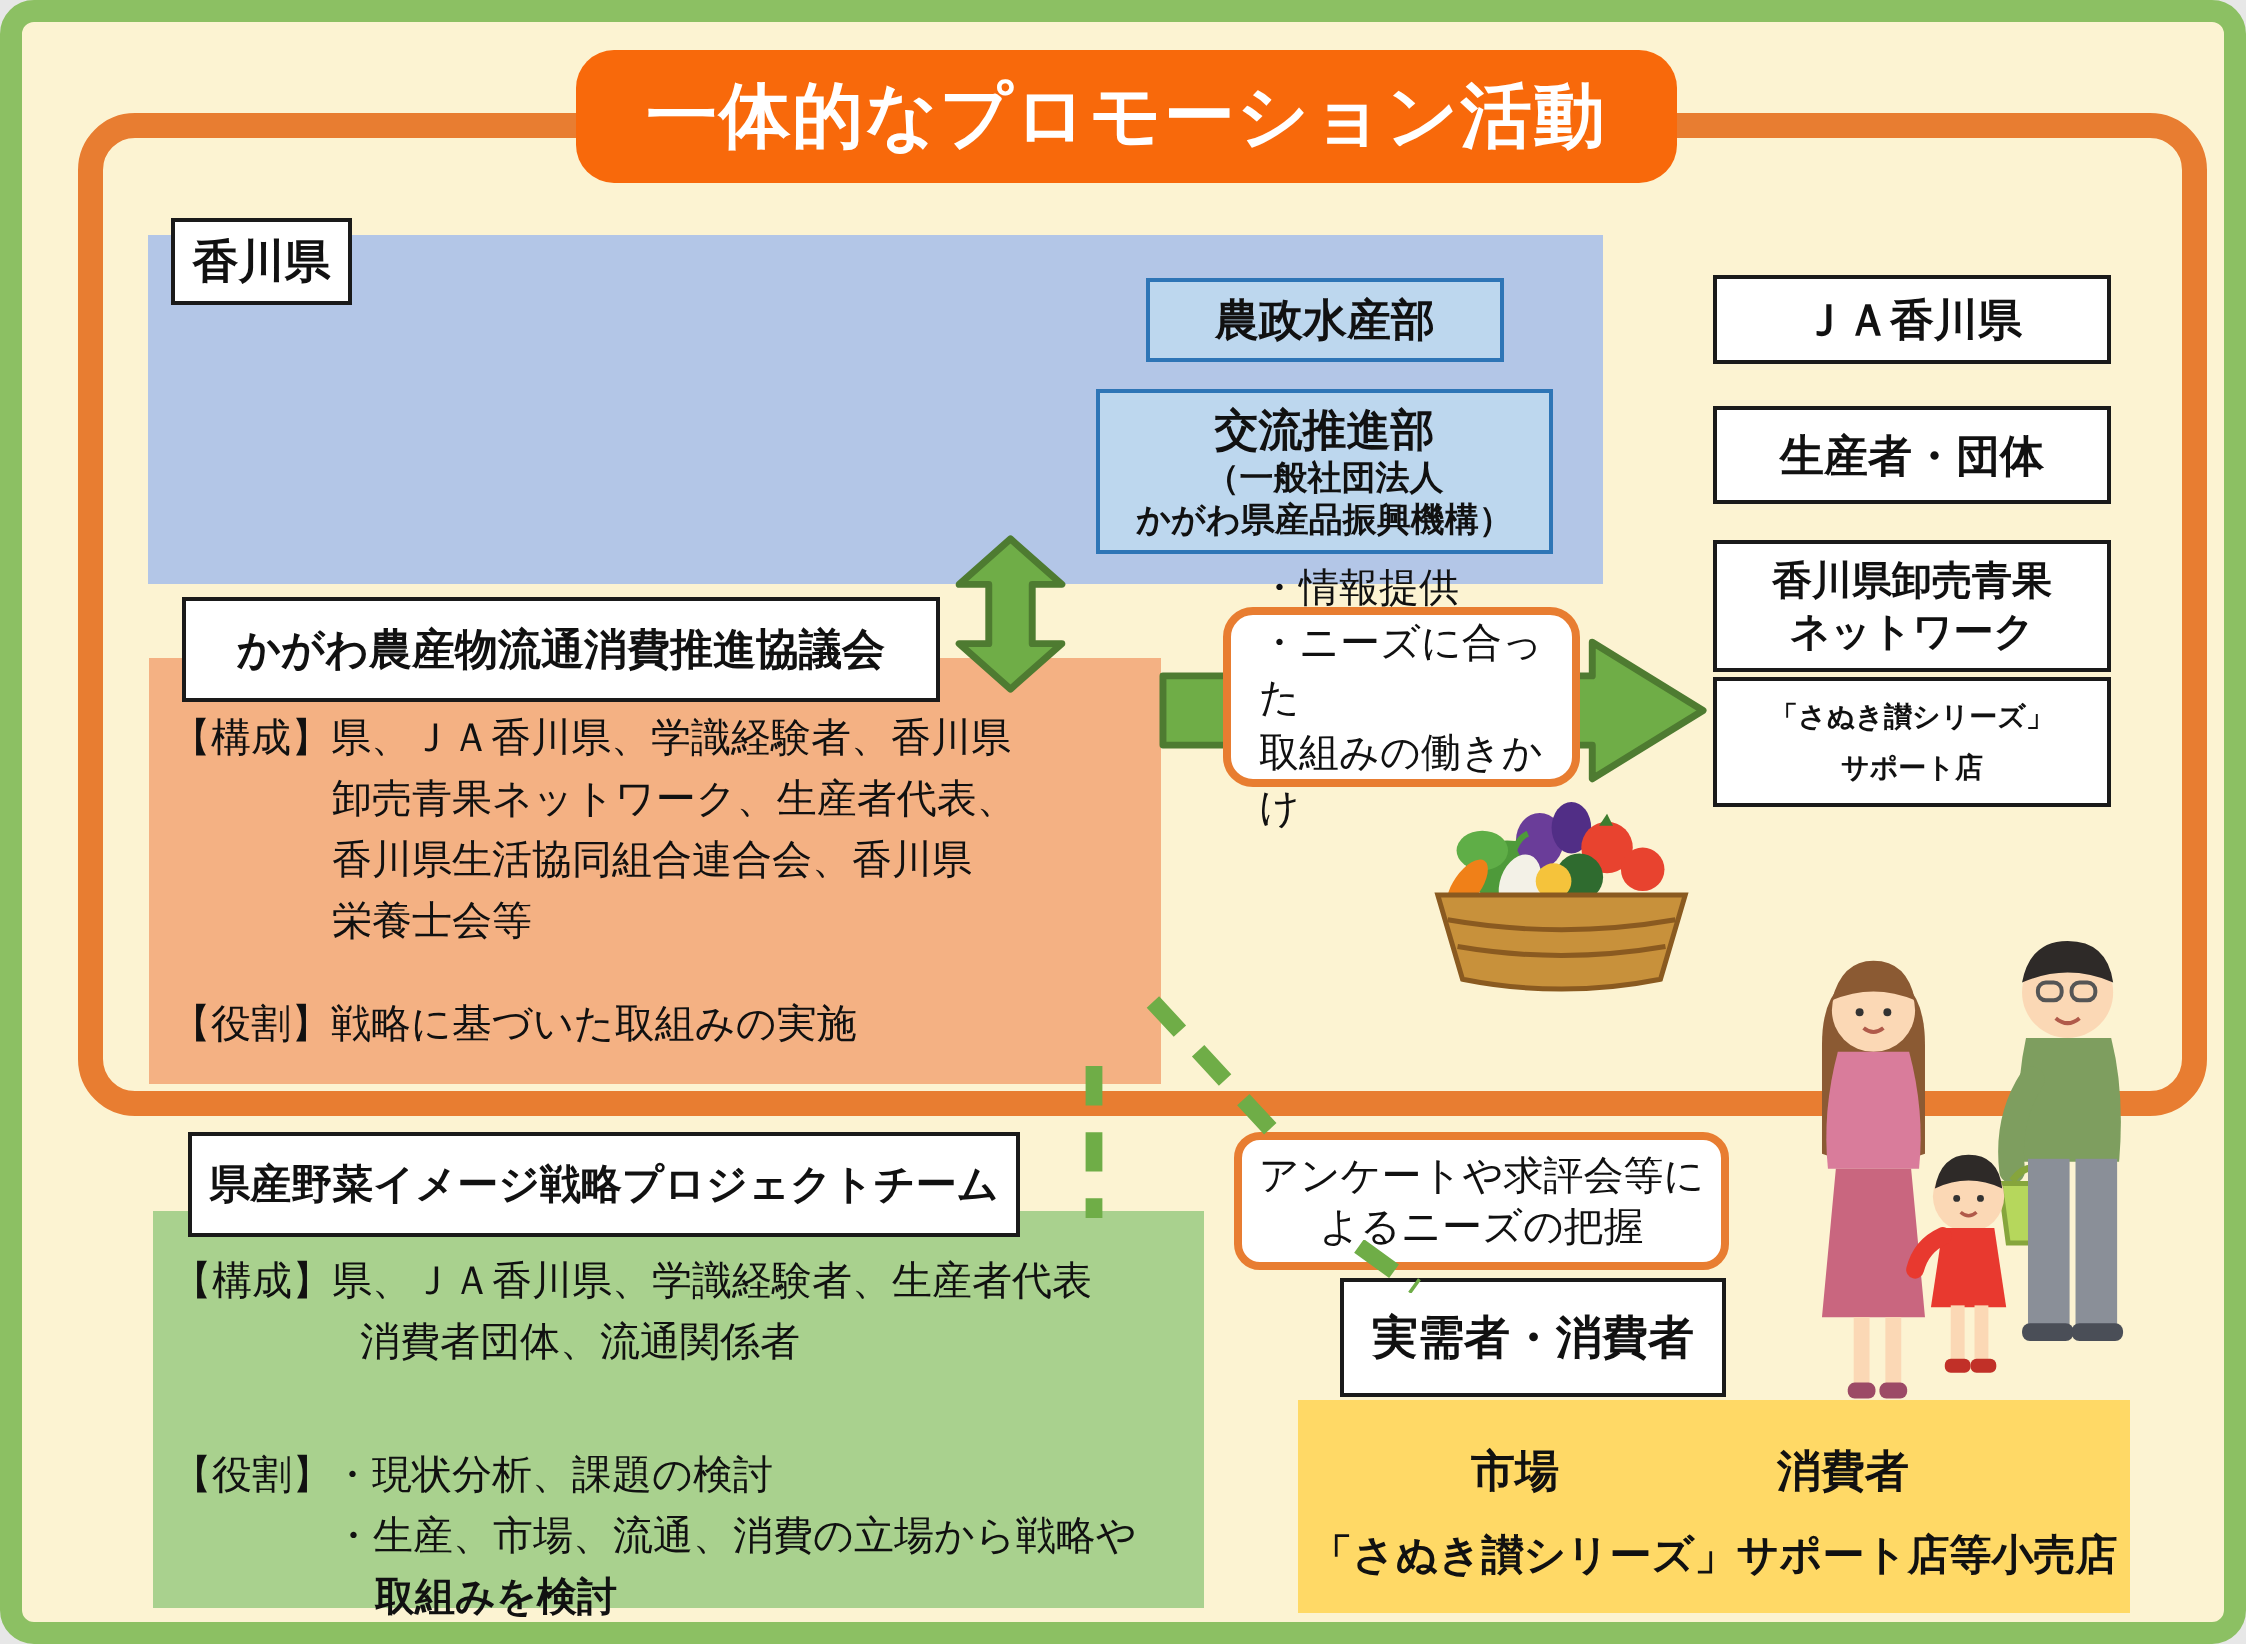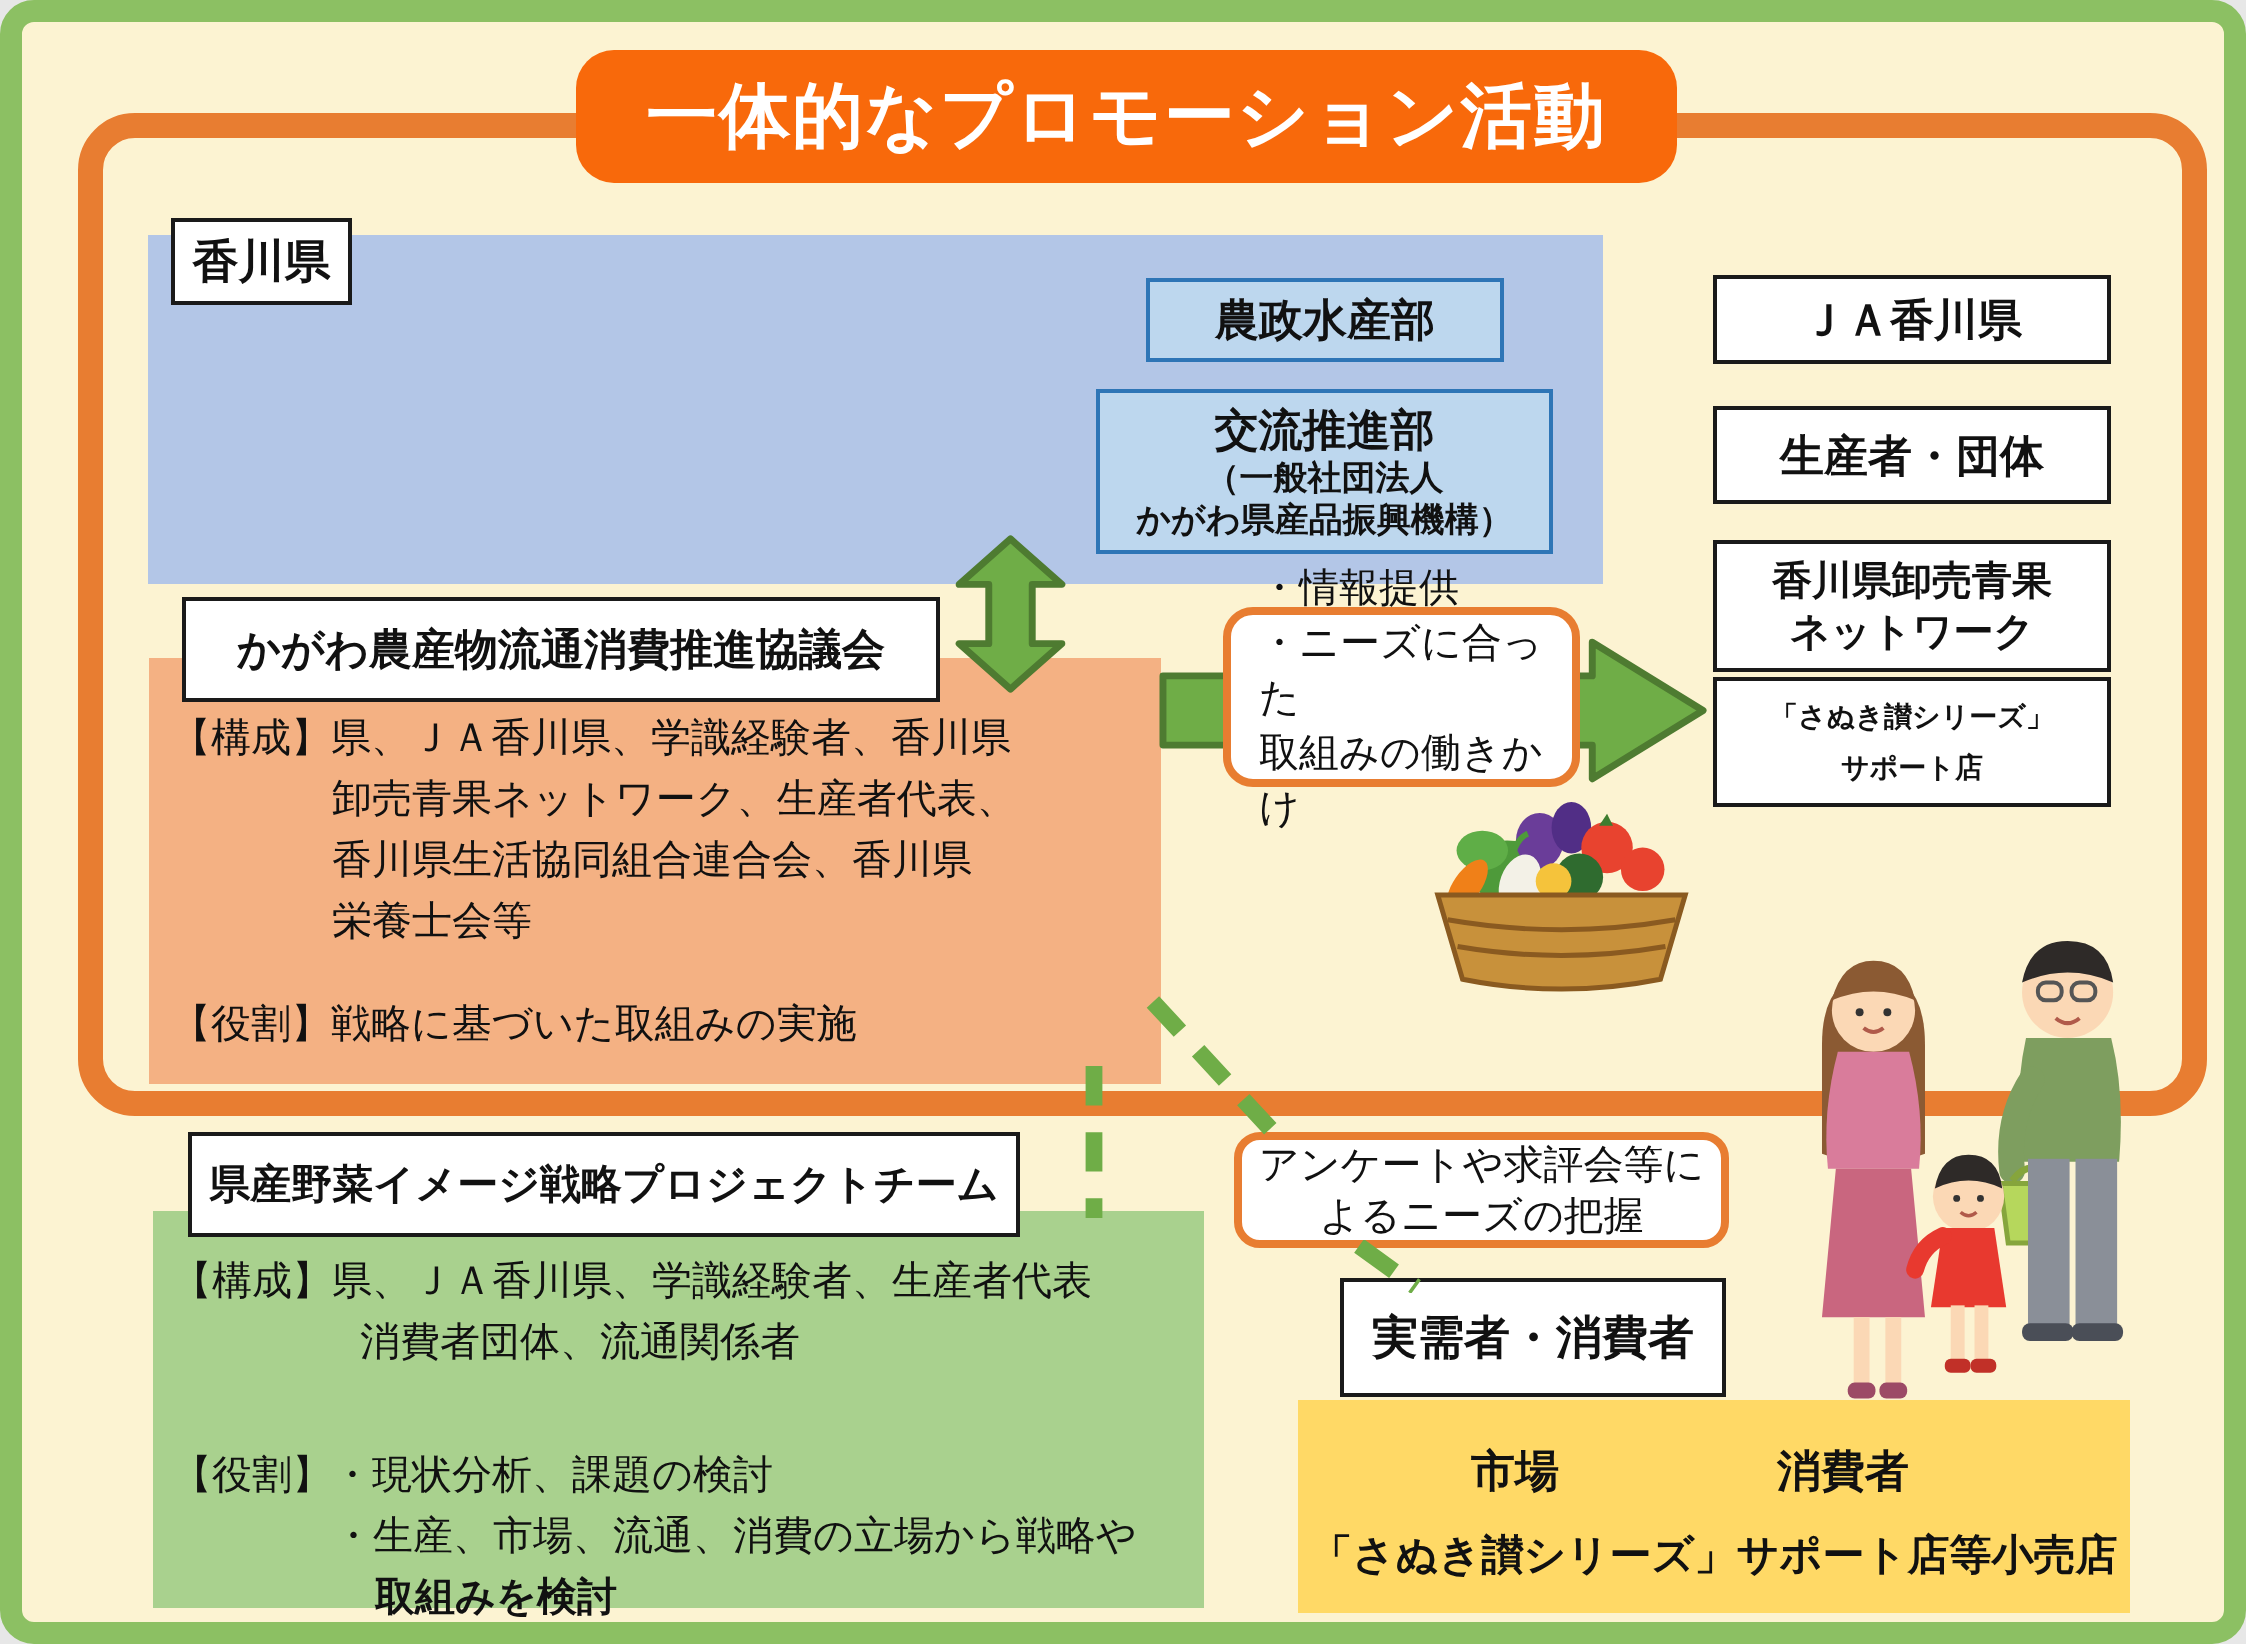--- a/index.html
+++ b/index.html
@@ -69,21 +69,21 @@
   
   .callout{
     background:#fff;border:8px solid #E87D31;box-sizing:border-box;z-index:3;
   }
   #info-box{
     left:1201px;top:585px;width:357px;height:180px;border-radius:30px;
     display:flex;flex-direction:column;justify-content:center;
     padding-left:28px;font-size:40px;line-height:55px;
   }
   #survey-box{
-    left:1212px;top:1110px;width:495px;height:116px;border-radius:26px;
+    left:1212px;top:1110px;width:495px;height:138px;border-radius:26px;
     display:flex;flex-direction:column;align-items:center;justify-content:center;
     font-size:40px;line-height:51px;
   }
   
   #yellow-row1{display:flex;padding-top:42px;font-size:44px;font-weight:bold;}
   #yellow-row1 .m1{margin-left:173px;}
   #yellow-row1 .m2{margin-left:218px;}
   #yellow-row2{margin-top:26px;text-align:center;font-size:42px;font-weight:bold;}
   
   .arrow{z-index:4;}

